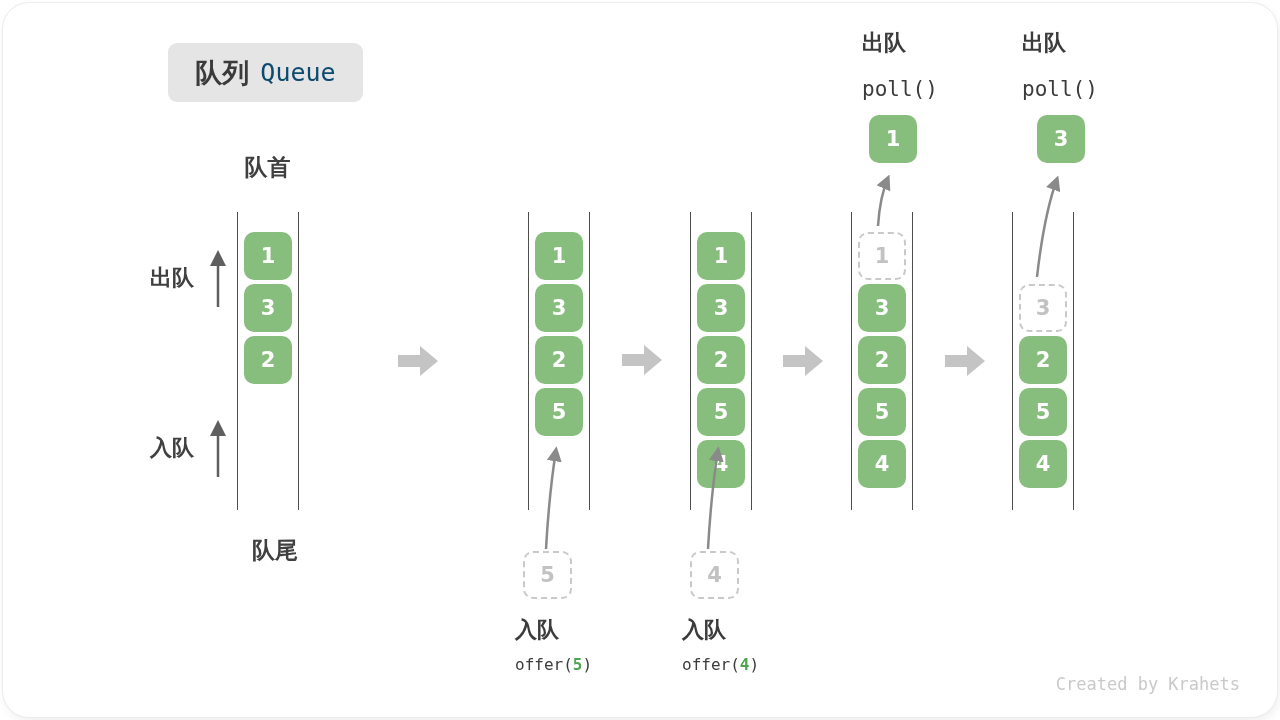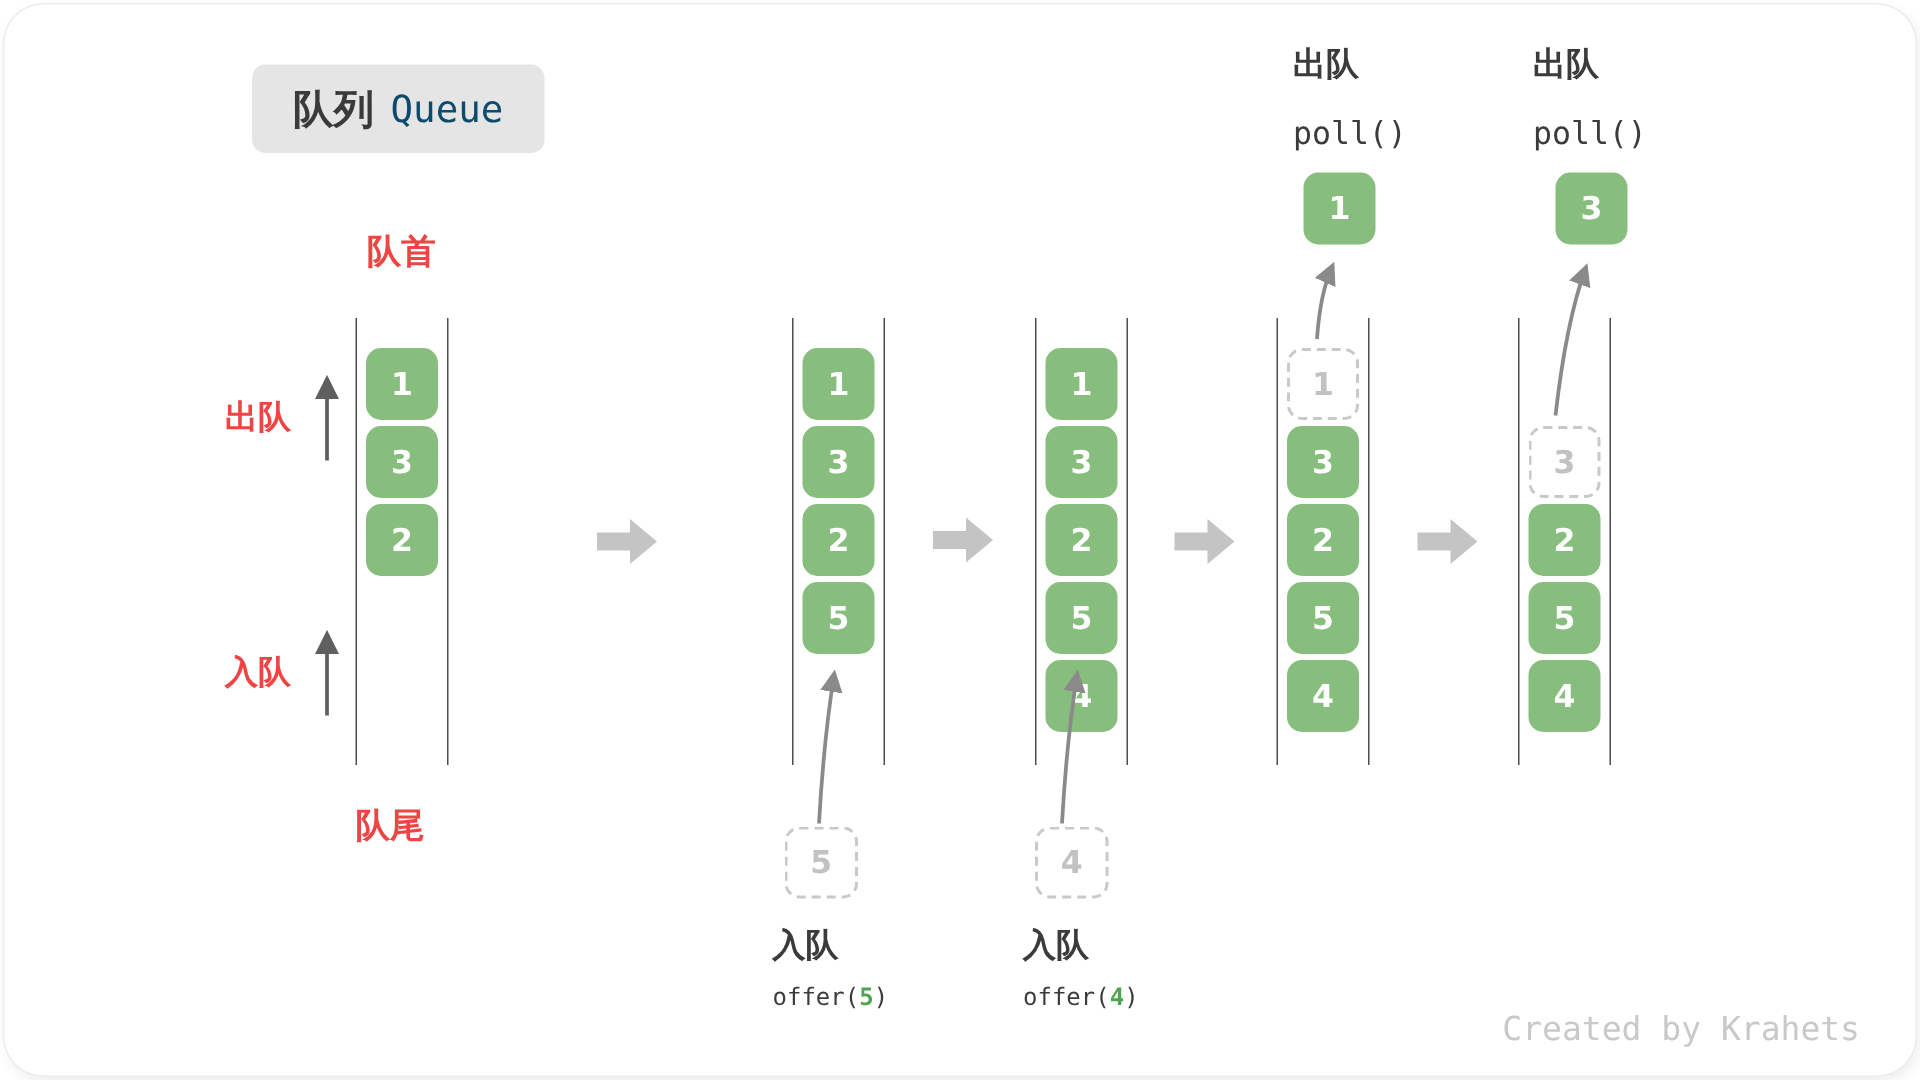--- a/index.html
+++ b/index.html
@@ -14,23 +14,23 @@
   }
 
   .title-box {
     position:absolute; left:168px; top:43px; width:195px; height:59px;
     background:#e5e5e5; border-radius:9px;
     display:flex; align-items:center; justify-content:center; gap:11px;
   }
   .title-zh { font-size:27px; font-weight:700; color:#3a3a3a; }
   .title-en { font-family:"DejaVu Sans Mono",monospace; font-size:25px; font-weight:500; color:#0c4a6e; }
 
-  .zh-label { color:#ef4444; font-weight:700; font-size:23px; }
+  .zh-label { color:#404040; font-weight:700; font-size:23px; }
   .front-label { position:absolute; left:237px; top:152px; width:61px; text-align:center; }
-  .rear-label  { position:absolute; left:237px; top:535px; width:61px; text-align:left; }
+  .rear-label  { position:absolute; left:237px; top:535px; width:61px; text-align:right; }
   .deq-label   { position:absolute; left:150px; top:263px; font-size:22px; }
   .enq-label   { position:absolute; left:150px; top:433px; font-size:22px; }
 
   .qcol {
     position:absolute; top:212px; height:298px; width:62px;
     border-left:1.5px solid #4d4d4d; border-right:1.5px solid #4d4d4d;
   }
   .qcol-1 { left:237px; }
   .qcol-2 { left:528px; }
   .qcol-3 { left:690px; }
@@ -71,21 +71,21 @@
 
   .op-label { position:absolute; color:#3b3b3b; }
   .op-label-2 { left:515px; top:617px; }
   .op-label-3 { left:682px; top:617px; }
   .op-label .zh { font-size:22px; font-weight:700; line-height:26px; }
   .op-label .code { font-family:"DejaVu Sans Mono",monospace; font-size:16px; font-weight:500; line-height:26px; margin-top:9px; }
   .op-label .arg { color:#4fa54f; font-weight:700; }
 
   .watermark {
     position:absolute; right:40px; top:674px;
-    font-family:"DejaVu Sans Mono",monospace; font-size:22px; color:#c9c9c9;
+    font-family:"DejaVu Sans Mono",monospace; font-size:17px; color:#c9c9c9;
   }
 
   svg.overlay { position:absolute; left:0; top:0; width:1280px; height:720px; pointer-events:none; }
 </style>
 </head>
 <body>
 
 <div class="canvas">
   <div class="card"></div>
 

